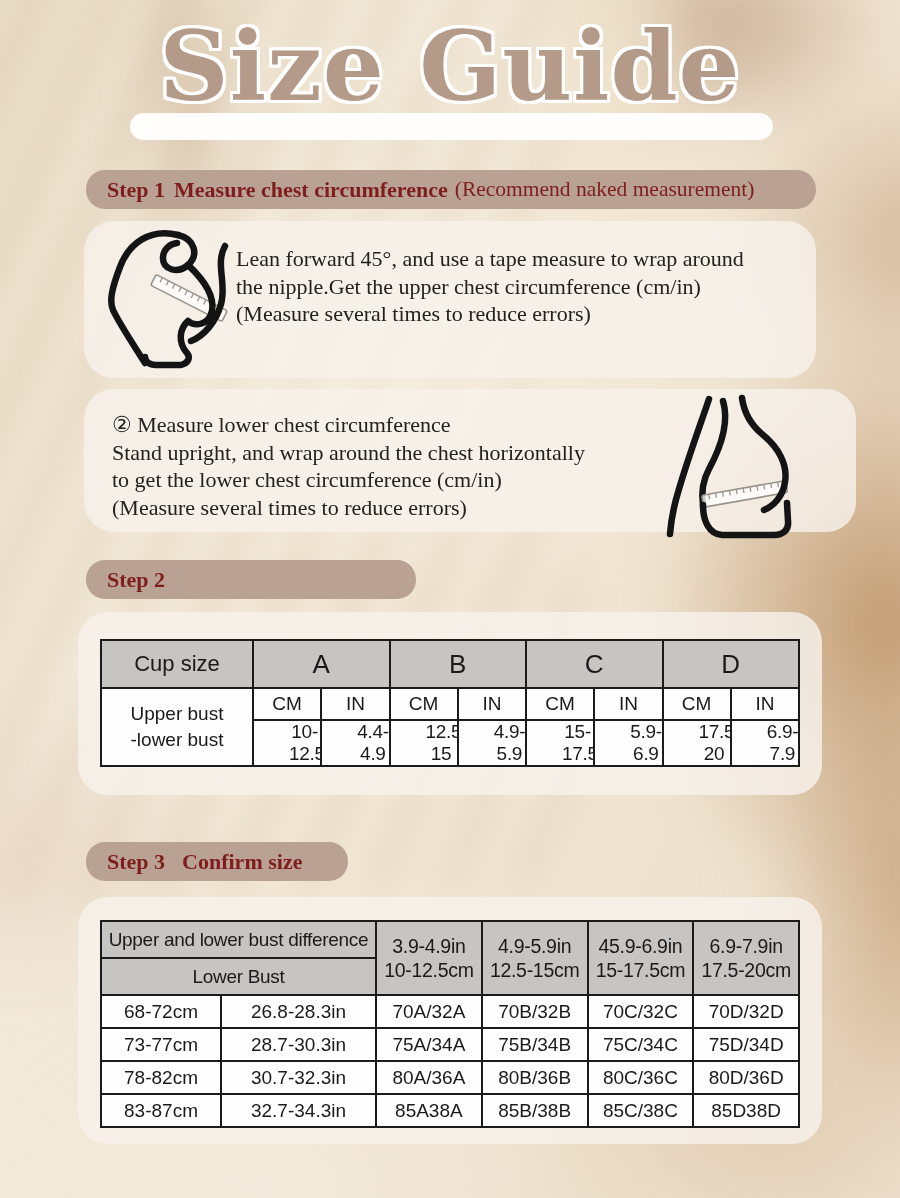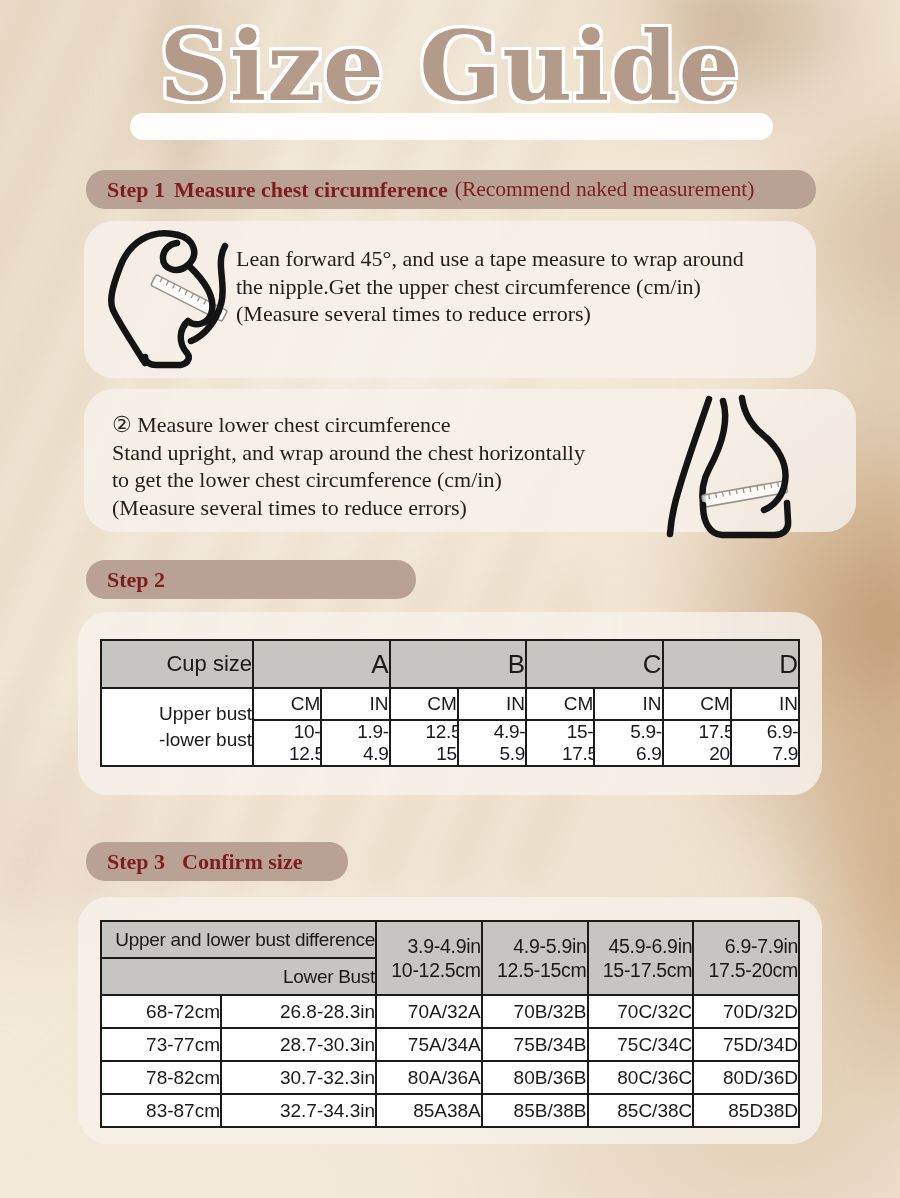--- a/index.html
+++ b/index.html
@@ -59,21 +59,21 @@
   .instr-text { position:absolute; font-size:22px; line-height:27.5px; color:#24211d; }
   #box1 .instr-text { left:152px; top:24px; width:575px; }
   #box2 .instr-text { left:28px;  top:22px; width:560px; }
   .fig { position:absolute; }
   #box1 .fig { left:8px;  top:5px; }
   #box2 .fig { left:578px; top:4px; }
 
   
   table { border-collapse:collapse; table-layout:fixed; position:absolute;
     font-family:"Liberation Sans", sans-serif; color:#1a1a1a; background:#fefefe; }
-  td { border:2px solid #1b1b1b; text-align:right; vertical-align:middle; overflow:hidden; }
+  td { border:2px solid #1b1b1b; text-align:center; vertical-align:middle; overflow:hidden; }
   .gray-cell { background:#c7c5c2; }
 
   #cup-table { left:22px; top:27px; width:700px; }
   #cup-table .r-head td { height:48px; font-size:22px; }
   #cup-table .r-head .cup-letter { font-size:26px; }
   #cup-table .r-units td { height:32px; font-size:19px; }
   #cup-table .r-vals td { height:44px; font-size:19px; letter-spacing:-0.3px;padding-left:35px; }
   #cup-table .row-label { background:#fefefe; font-size:22px; line-height:26px; }
 
   #size-table { left:22px; top:23px; width:700px; }
@@ -181,21 +181,21 @@
       <td>IN</td>
       <td>CM</td>
       <td>IN</td>
       <td>CM</td>
       <td>IN</td>
       <td>CM</td>
       <td>IN</td>
     </tr>
     <tr class="r-vals">
       <td>10-12.5</td>
-      <td>1.9-4.9</td>
+      <td>4.4-4.9</td>
       <td>12.5-15</td>
       <td>4.9-5.9</td>
       <td>15-17.5</td>
       <td>5.9-6.9</td>
       <td>17.5-20</td>
       <td>6.9-7.9</td>
     </tr>
   </tbody>
     </table>
 </div>

